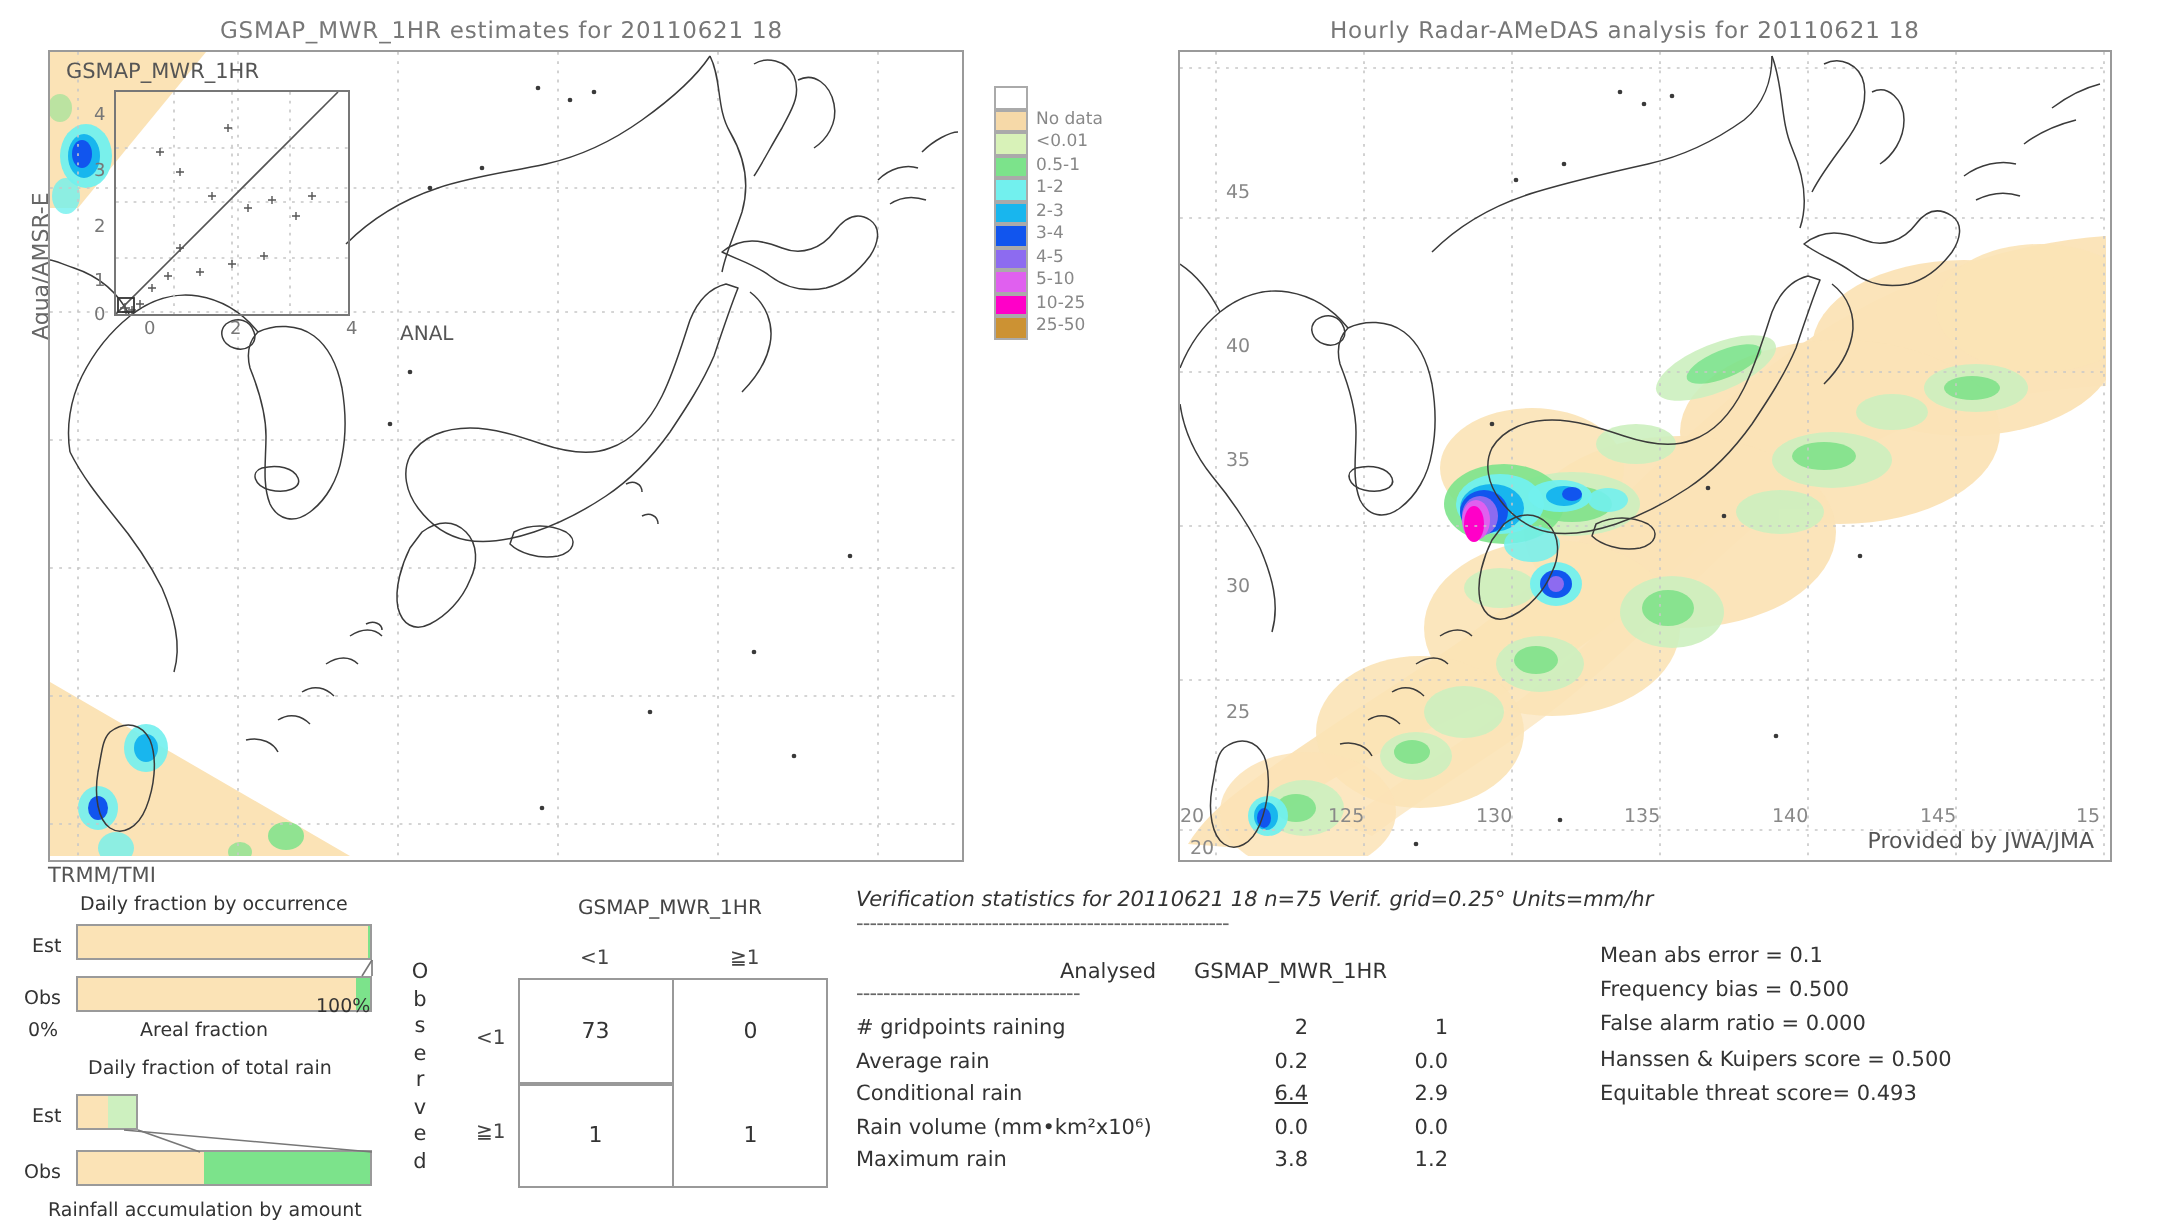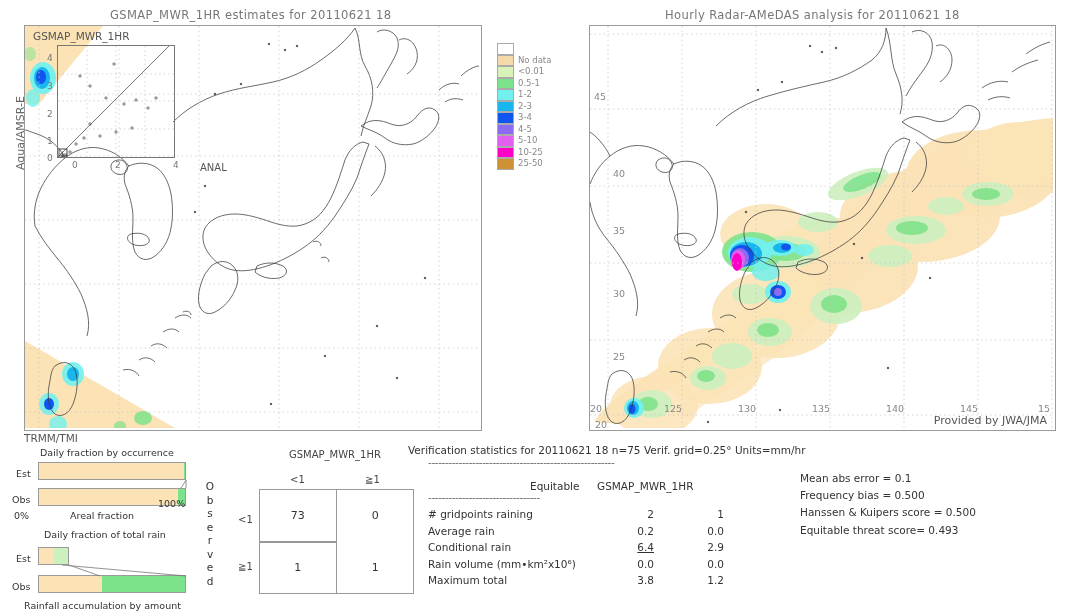--- a/index.html
+++ b/index.html
@@ -426,21 +426,21 @@
         <circle cx="118" cy="396" r="0.8" fill="#3a3a3a"></circle>
         <circle cx="156" cy="186" r="0.8" fill="#3a3a3a"></circle>
         <circle cx="298" cy="342" r="0.8" fill="#3a3a3a"></circle>
       </g>
     </g>
   </svg>
 
   <div class="abs" style="right:8px;bottom:3px;font-size:11px;color:#555;">Provided by JWA/JMA</div>
 </div>
 
-<div class="abs tick" style="left:594px;top:91px;">45</div>
+<div class="abs tick" style="left:613px;top:91px;">45</div>
 <div class="abs tick" style="left:613px;top:168px;">40</div>
 <div class="abs tick" style="left:613px;top:225px;">35</div>
 <div class="abs tick" style="left:613px;top:288px;">30</div>
 <div class="abs tick" style="left:613px;top:351px;">25</div>
 <div class="abs tick" style="left:590px;top:403px;">20</div>
 <div class="abs tick" style="left:595px;top:419px;">20</div>
 <div class="abs tick" style="left:664px;top:403px;">125</div>
 <div class="abs tick" style="left:738px;top:403px;">130</div>
 <div class="abs tick" style="left:812px;top:403px;">135</div>
 <div class="abs tick" style="left:886px;top:403px;">140</div>
@@ -513,24 +513,24 @@
 
 <div class="ctGrid" style="left:259px;top:489px;width:155px;height:105px;"></div>
 <div class="ctGrid" style="left:259px;top:489px;width:77.5px;height:52.5px;border-right:1px solid #999;border-bottom:1px solid #999;"></div>
 <div class="ctGrid" style="left:259px;top:541.5px;width:77.5px;height:52.5px;border-right:1px solid #999;"></div>
 
 <div class="ctCell" style="left:259px;top:489px;width:77.5px;height:52.5px;">73</div>
 <div class="ctCell" style="left:336.5px;top:489px;width:77.5px;height:52.5px;">0</div>
 <div class="ctCell" style="left:259px;top:541.5px;width:77.5px;height:52.5px;">1</div>
 <div class="ctCell" style="left:336.5px;top:541.5px;width:77.5px;height:52.5px;">1</div>
 
-<div class="abs stat" style="left:408px;top:442px;">Verification statistics for 20110621 18  n=75  Verif. grid=0.25°  Units=mm/hr</div>
+<div class="abs stat" style="left:428px;top:442px;font-style:italic;">Verification statistics for 20110621 18  n=75  Verif. grid=0.25°  Units=mm/hr</div>
 <div class="abs stat" style="left:428px;top:454px;color:#666;letter-spacing:-0.4px;">-------------------------------------------------------</div>
 
-<div class="abs stat" style="left:530px;top:478px;">Equitable</div>
+<div class="abs stat" style="left:530px;top:478px;">Analysed</div>
 <div class="abs stat" style="left:597px;top:478px;">GSMAP_MWR_1HR</div>
 <div class="abs stat" style="left:428px;top:489px;color:#666;letter-spacing:-0.4px;">---------------------------------</div>
 
 <div class="abs" id="verif-rows" style="left:428px;top:508px;width:340px;">
     <div style="position: relative; height: 16.6px;">
       <span class="mono" style="position: absolute; left: 0px;"># gridpoints raining</span>
       <span class="mono" style="position: absolute; left: 196px; width: 30px; text-align: right;">2</span>
       <span class="mono" style="position: absolute; left: 266px; width: 30px; text-align: right;">1</span>
     </div>
     <div style="position: relative; height: 16.6px;">
@@ -542,23 +542,24 @@
       <span class="mono" style="position: absolute; left: 0px;">Conditional rain</span>
       <span class="mono" style="position: absolute; left: 196px; width: 30px; text-align: right; text-decoration: underline;">6.4</span>
       <span class="mono" style="position: absolute; left: 266px; width: 30px; text-align: right;">2.9</span>
     </div>
     <div style="position: relative; height: 16.6px;">
       <span class="mono" style="position: absolute; left: 0px;">Rain volume (mm•km²x10⁶)</span>
       <span class="mono" style="position: absolute; left: 196px; width: 30px; text-align: right;">0.0</span>
       <span class="mono" style="position: absolute; left: 266px; width: 30px; text-align: right;">0.0</span>
     </div>
     <div style="position: relative; height: 16.6px;">
-      <span class="mono" style="position: absolute; left: 0px;">Maximum total</span>
+      <span class="mono" style="position: absolute; left: 0px;">Maximum rain</span>
       <span class="mono" style="position: absolute; left: 196px; width: 30px; text-align: right;">3.8</span>
       <span class="mono" style="position: absolute; left: 266px; width: 30px; text-align: right;">1.2</span>
     </div>
   </div>
 <div class="abs" id="verif-scores" style="left:800px;top:470px;">
     <div class="mono" style="line-height: 17.2px;">Mean abs error = 0.1</div>
     <div class="mono" style="line-height: 17.2px;">Frequency bias = 0.500</div>
+    <div class="mono" style="line-height: 17.2px;">False alarm ratio = 0.000</div>
     <div class="mono" style="line-height: 17.2px;">Hanssen &amp; Kuipers score = 0.500</div>
     <div class="mono" style="line-height: 17.2px;">Equitable threat score= 0.493</div>
   </div>
 
 </body></html>

